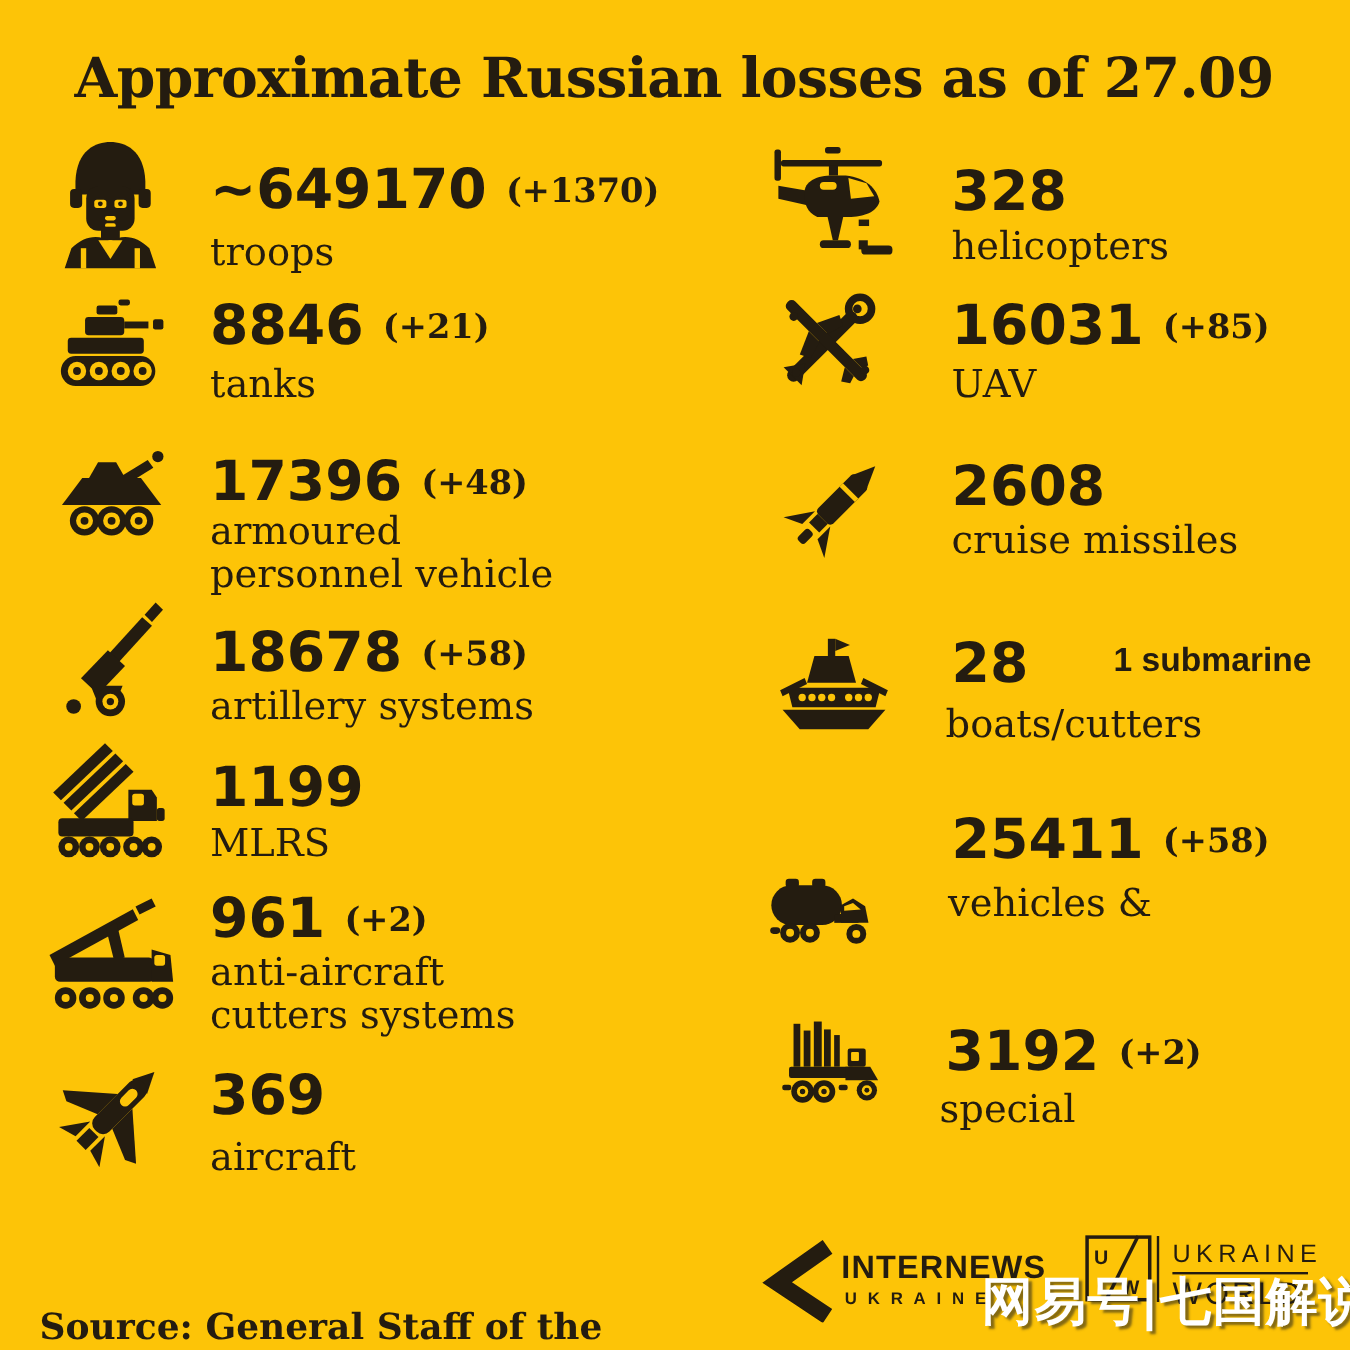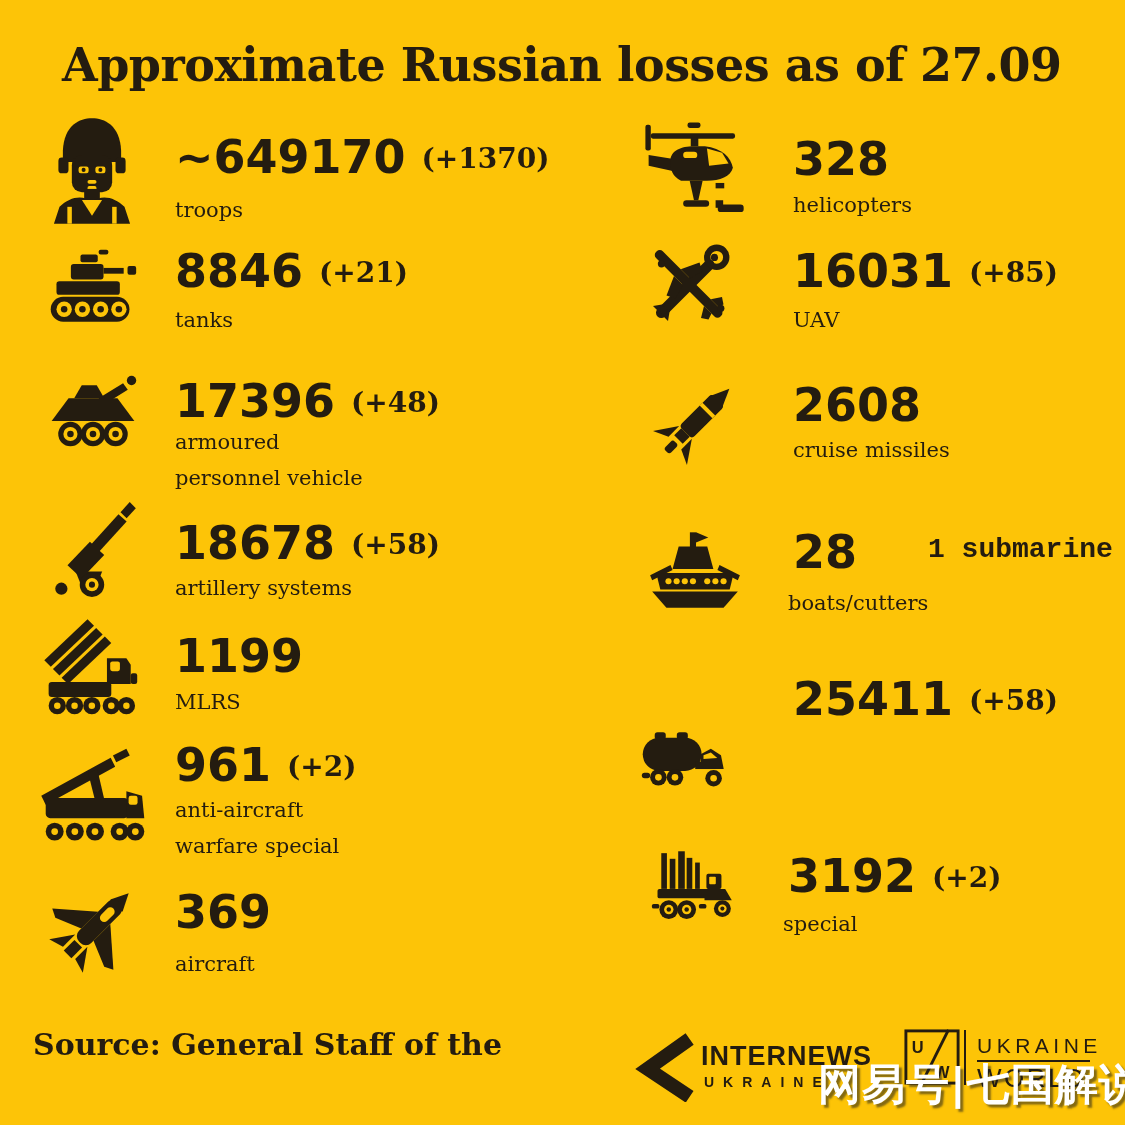--- a/index.html
+++ b/index.html
@@ -24,29 +24,29 @@
     font-weight:700; font-size:46px; line-height:1.08;
     color:var(--ink); white-space:nowrap;
   }
   .delta{
     font-family:"DejaVu Serif", serif;
     font-weight:600; font-size:28px;
     margin-left:16px; position:relative; top:-5px;
   }
   .lbl{
     font-family:"DejaVu Serif", serif;
-    font-weight:500; font-size:21px; line-height:36px;
+    font-weight:500; font-size:32px; line-height:36px;
     color:var(--ink); white-space:nowrap;
   }
   .note{
-    font-family:Liberation Mono, monospace;
+    font-family:Liberation Sans, sans-serif;
     font-weight:600; font-size:28px; white-space:nowrap;
   }
   .source{
-    left:33px; top:1026px;
+    left:33px; top:1088px;
     font-family:"DejaVu Serif", serif;
     font-weight:600; font-size:30px; line-height:37px;
   }
   .inews-name{
     left:701px; top:1041px;
     font-family:"Liberation Sans", sans-serif;
     font-weight:800; font-size:27px; letter-spacing:1px; white-space:nowrap;
   }
   .inews-sub{
     left:704px; top:1074px;
@@ -203,21 +203,21 @@
     <circle cx="86" cy="80" r="8"></circle>
   <circle class="bgfill" cx="14" cy="80" r="3"></circle>
     <circle class="bgfill" cx="32" cy="80" r="3"></circle>
     <circle class="bgfill" cx="50" cy="80" r="3"></circle>
     <circle class="bgfill" cx="72" cy="80" r="3"></circle>
     <circle class="bgfill" cx="86" cy="80" r="3"></circle>
 </svg>
 <div class="abs num" style="left:175px;top:741px"><span>961</span><span class="delta">(+2)</span></div>
 <div class="abs lbl" style="left:175px;top:792px">
     <div>anti-aircraft</div>
-    <div>warfare special</div>
+    <div>cutters systems</div>
   </div>
 
 <svg class="ic" style="left:33px;top:876px;width:118px;height:108px" viewBox="0 0 100 100">
   <g transform="rotate(45,50,50)">
     <polygon points="50,2 42,18 58,18"></polygon>
     <rect x="42" y="14" width="16" height="52" rx="7"></rect>
     <rect class="bgfill" x="46" y="22" width="8" height="16" rx="4"></rect>
     <polygon points="10,62 42,34 42,56 18,66"></polygon>
     <polygon points="90,62 58,34 58,56 82,66"></polygon>
     <polygon points="28,84 42,64 42,80"></polygon>
@@ -326,20 +326,21 @@
   <rect x="2" y="66" width="9" height="6" rx="3"></rect>
   <circle cx="20" cy="71" r="9"></circle>
     <circle class="bgfill" cx="20" cy="71" r="3.6"></circle>
   <circle cx="38" cy="71" r="9"></circle>
     <circle class="bgfill" cx="38" cy="71" r="3.6"></circle>
   <circle cx="80" cy="72" r="9"></circle>
     <circle class="bgfill" cx="80" cy="72" r="3.6"></circle>
 </svg>
 <div class="abs num" style="left:793px;top:675px"><span>25411</span><span class="delta">(+58)</span></div>
 <div class="abs lbl" style="left:790px;top:734px">
+    <div>vehicles &amp;</div>
   </div>
 
 <svg class="ic" style="left:638px;top:840px;width:118px;height:94px" viewBox="0 0 100 100">
   <rect x="12" y="14" width="6" height="38"></rect>
     <rect x="21" y="20" width="6" height="32"></rect>
     <rect x="30" y="12" width="7" height="40"></rect>
     <rect x="39" y="19" width="6" height="33"></rect>
     <rect x="48" y="24" width="5" height="28"></rect>
   <rect x="8" y="52" width="58" height="10" rx="2"></rect>
   <rect x="60" y="36" width="16" height="16" rx="2"></rect>

